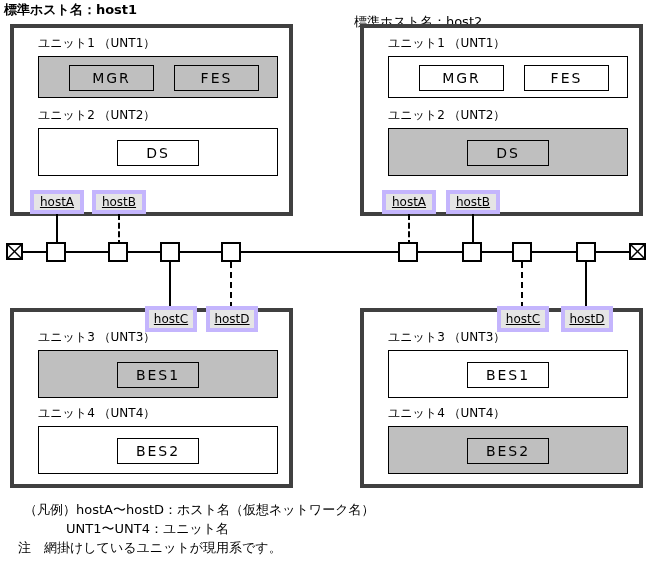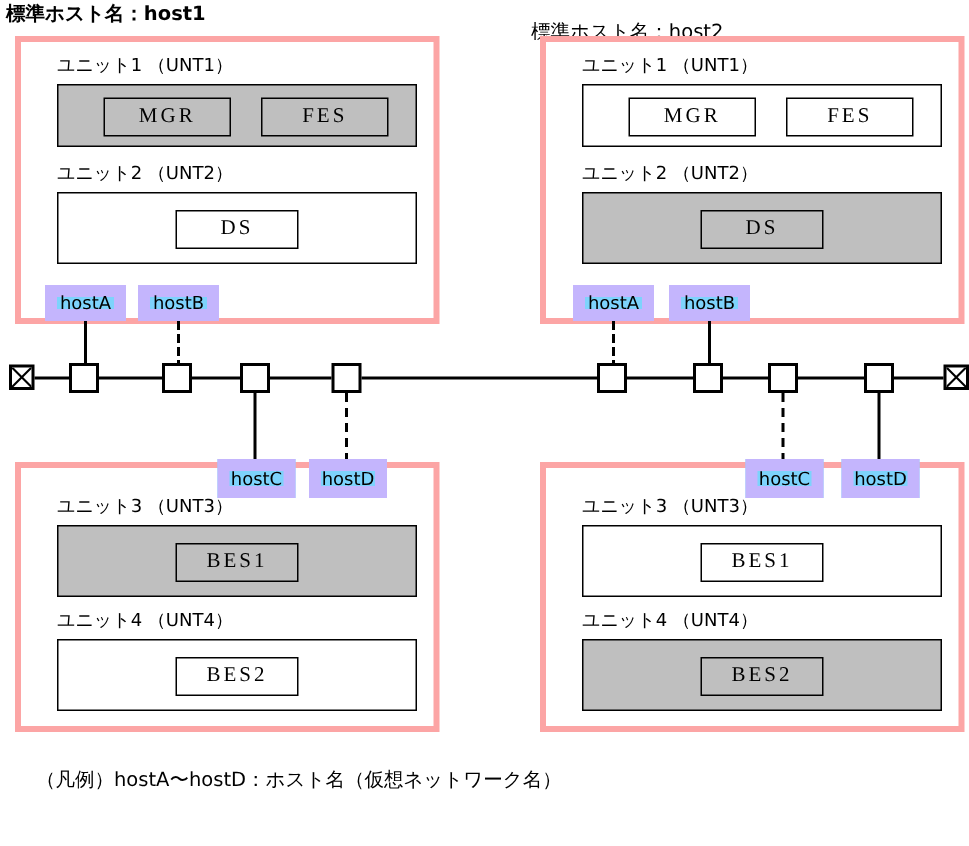--- a/index.html
+++ b/index.html
@@ -20,21 +20,21 @@
   
   .host-title{
     position:absolute;
     font-size:13px;
     line-height:15px;
     white-space:nowrap;
     letter-spacing:0px;
   }
   .host-frame{
     position:absolute;
-    border:4px solid #fca5a5;
+    border:4px solid #404040;
     background:#fff;
     box-sizing:border-box;
     padding-left:10px;
   }
 
   
   .unit-label{
     position:absolute;
     font-size:12px;
     line-height:14px;
@@ -55,35 +55,35 @@
     position:absolute;
     border:1px solid #000;
     background:transparent;
     box-sizing:border-box;
     display:flex;
     align-items:center;
     justify-content:center;
     font-size:14px;
     letter-spacing:2px;
     white-space:nowrap;
-    font-family:Liberation Serif, serif;
   }
 
   
   .hostname-box{
     position:absolute;
-    border:8px solid #c4b5fd;
-    background:#7dd3fc;
+    border:4px solid #c4b5fd;
+    background:#e5e5e5;
     box-sizing:border-box;
     display:flex;
     align-items:center;
     justify-content:center;
     font-size:12px;
     white-space:nowrap;
     z-index:6;
+    text-decoration:underline;
   }
 
   
   .bus-line{
     position:absolute;
     background:#000;
     height:2px;
     z-index:1;
   }
   .bus-tap{
@@ -119,21 +119,20 @@
     border-left:2px dashed #000;
     z-index:2;
   }
 
   
   .legend{
     position:absolute;
     font-size:13px;
     line-height:19px;
     white-space:pre;
-    margin-top:11px;
   }
 </style>
 </head>
 <body>
 
 <div id="canvas">
 
   <div class="host-title" style="left:4px; top:2px;font-weight:bold;">標準ホスト名：host1</div>
 
   <div class="host-frame" style="left:10px; top:24px; width:283px; height:192px;">
@@ -244,14 +243,16 @@
 
     <div class="unit-box shaded" style="left:24px; top:114px; width:240px; height:48px;">
       <div class="proc-box" style="left:78px; top:11px; width:82px; height:26px;">BES2</div>
     </div>
   </div>
 
   <div class="hostname-box" style="left:497px; top:306px; width:52px; height:26px;">hostC</div>
   <div class="hostname-box" style="left:561px; top:306px; width:52px; height:26px;">hostD</div>
 
   <div class="legend" style="left:24px; top:500px;">（凡例）hostA〜hostD：ホスト名（仮想ネットワーク名）</div>
+  <div class="legend" style="left:66px; top:519px;">UNT1〜UNT4：ユニット名</div>
+  <div class="legend" style="left:18px; top:538px;">注　網掛けしているユニットが現用系です。</div>
 
 </div>
 
 </body></html>

